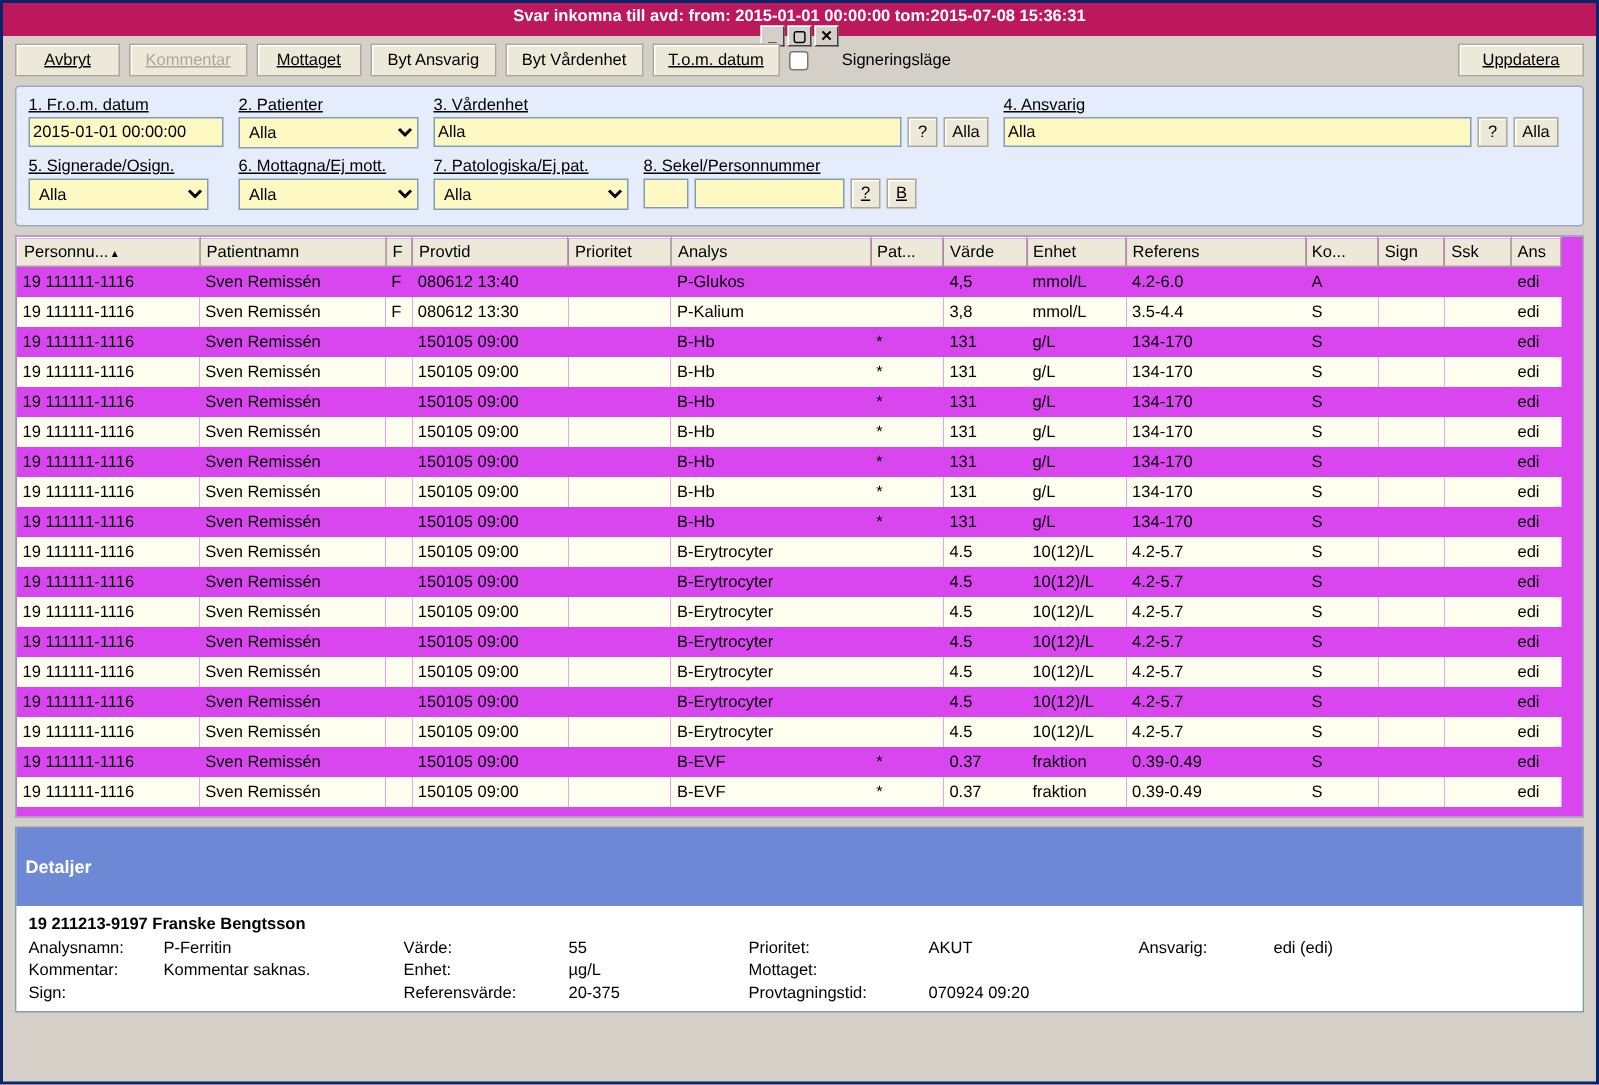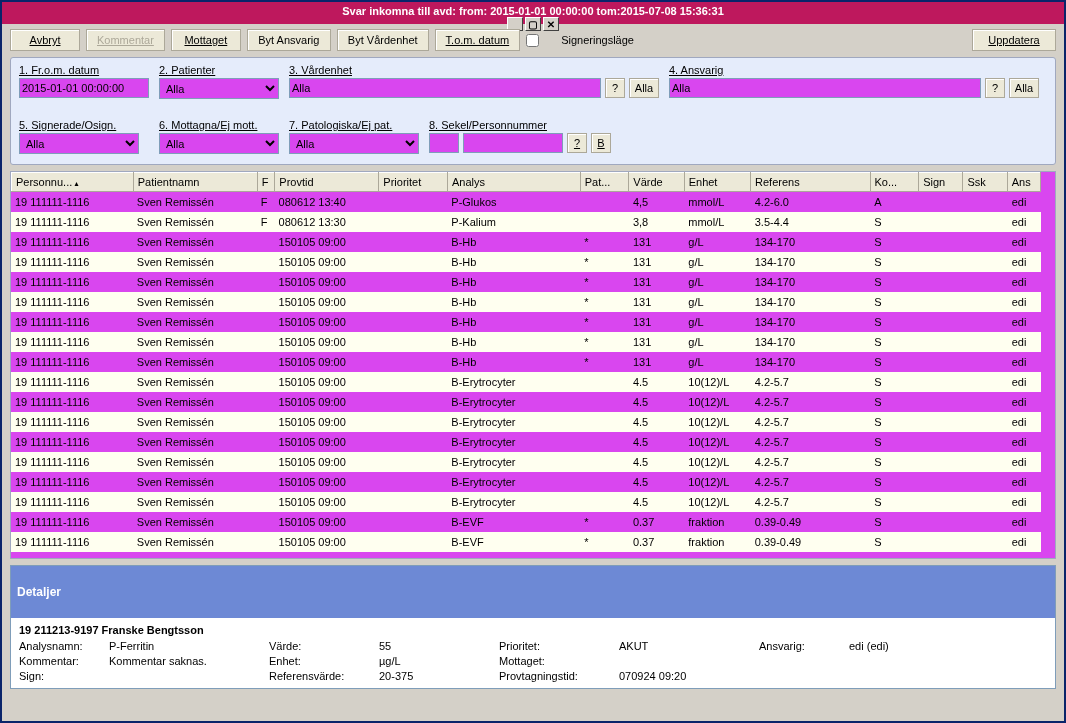--- a/index.html
+++ b/index.html
@@ -7,24 +7,24 @@
 .window { width: 1066px; height: 723px; border: 2px solid #0a246a; background: #d4d0c8; position: relative; }
 .titlebar { background: #be185d; color: #fff; padding: 3px 5px; display: flex; justify-content: space-between; align-items: center; height: 22px; font-weight: bold; font-size: 11px; flex-direction: column; }
 .titlebar-buttons { display: flex; gap: 2px; }
 .tbtn { width: 16px; height: 14px; background: #d4d0c8; border: 1px solid #fff; border-right-color:#404040; border-bottom-color:#404040; font-size: 10px; display: flex; align-items: center; justify-content: center; cursor: pointer; font-family: Arial; color:#000; }
 .content { padding: 5px 8px; }
 .toolbar { display: flex; gap: 6px; align-items: center; margin-bottom: 6px; }
 .btn { background: #ece9d8; border: 1px solid #aca899; padding: 4px 10px; font-size: 11px; cursor: pointer; min-width: 70px; text-align: center; box-shadow: inset 1px 1px 0 #fff; }
 .btn.wide { min-width: 84px; }
 .btn-disabled { color: #aca899; }
 .filterbox { border: 1px solid #a0a8bf; background: #e5ecfb; padding: 6px 8px 10px 8px; margin-bottom: 6px; border-radius: 3px; }
-.filter-row { display: flex; gap: 10px; margin-bottom: 20px; }
+.filter-row { display: flex; gap: 10px; margin-bottom: 6px; }
 .fgroup { display: flex; flex-direction: column; }
 .flabel { font-size: 11px; margin-bottom: 2px; text-decoration: underline; text-decoration-color: #000; text-underline-offset: 1px; }
-input[type=text], select { font-size: 11px; padding: 1px 2px; border: 1px solid #7f9db9; background: #d946ef; height: 20px; }
+input[type=text], select { font-size: 11px; padding: 1px 2px; border: 1px solid #7f9db9; background: #fef9c3; height: 20px; }
 .sel { height: 21px; }
 .smallbtn { background: #ece9d8; border: 1px solid #aca899; width: 20px; height: 20px; font-size: 11px; display: inline-flex; align-items:center; justify-content:center; cursor:pointer; box-shadow: inset 1px 1px 0 #fff;}
 .smallbtn.text { width: 30px; }
 .chk { display: inline-flex; align-items: center; gap: 22px; }
 .table-wrap { border: 1px solid #a0a8bf; background: #d946ef; height: 388px; position: relative; overflow: hidden; }
 .tbl { border-collapse: collapse; width: 1030px; table-layout: fixed; }
 .tbl th { background: #ece9d8; border: 1px solid #aca899; border-top-color:#fff; border-left-color:#fff; font-weight: normal; text-align: left; padding: 2px 4px; font-size: 11px; height: 19px; overflow: hidden; white-space: nowrap; }
 .tbl th.sorted::after { content: " ▴"; font-size: 8px; }
 .tbl td { padding: 1px 4px; font-size: 11px; height: 20px; border-right: 0; overflow:hidden; white-space:nowrap; }
 .tbl tr.even td { background: #fffff0; }

